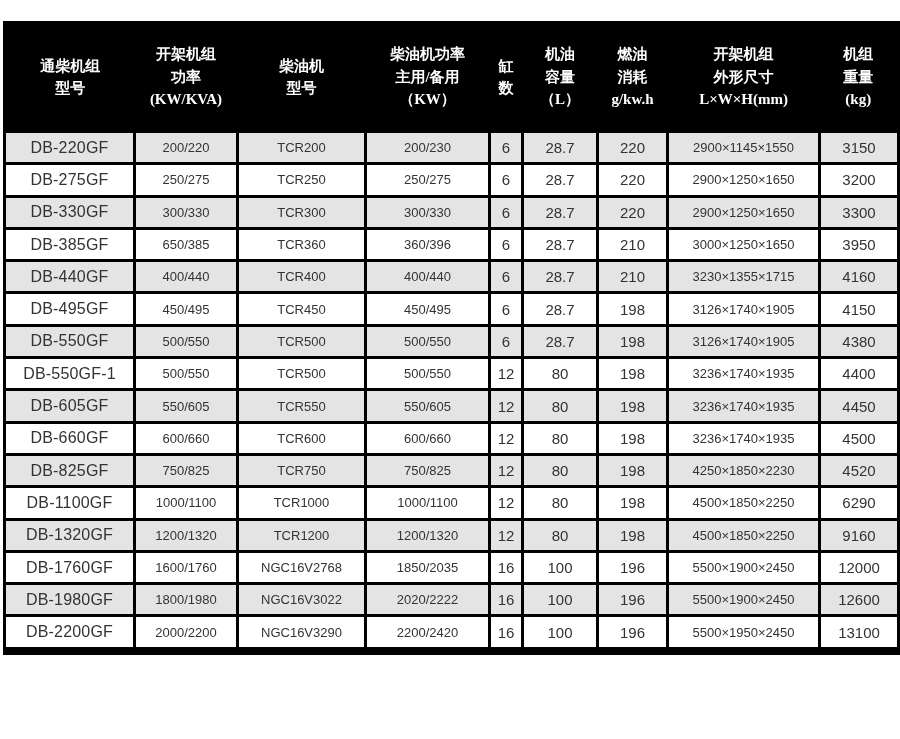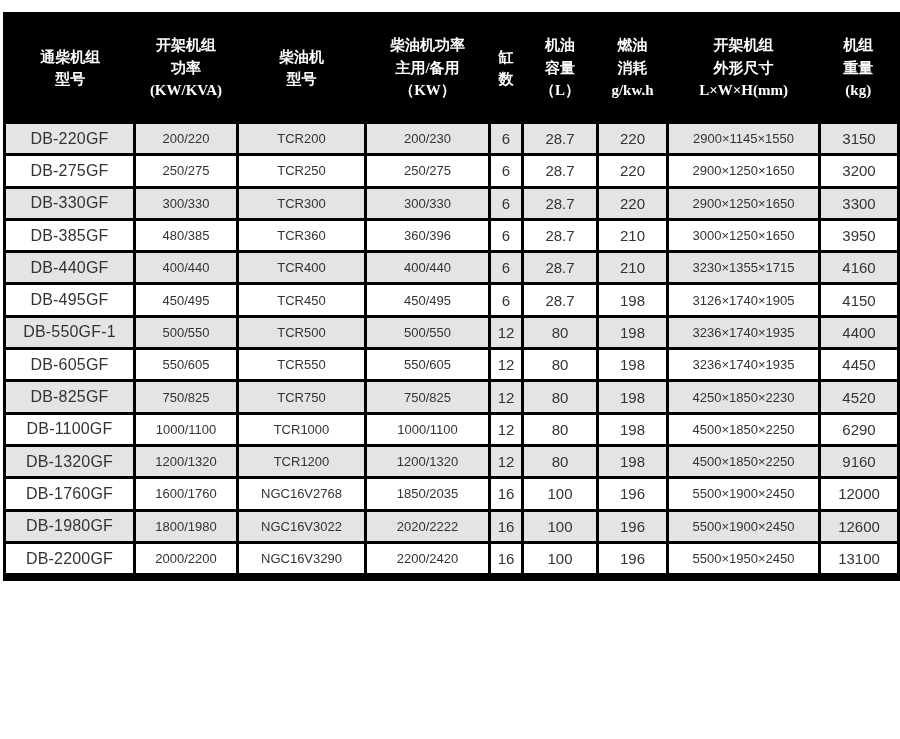--- a/index.html
+++ b/index.html
@@ -5,21 +5,21 @@
   html, body {
     margin: 0;
     padding: 0;
     background: #ffffff;
     width: 900px;
     height: 739px;
     font-family: "Liberation Sans", sans-serif;
     overflow: hidden;
   }
   .page {
-    padding: 12px 3px 0 3px;
+    padding: 21px 3px 0 3px;
     box-sizing: border-box;
   }
   table.spec-table {
     border-collapse: collapse;
     table-layout: fixed;
     width: 894px;
     border: 3px solid #000000;
     border-bottom: 8px solid #000000;
   }
   thead th {
@@ -145,21 +145,21 @@
           <td class="col-2">TCR300</td>
           <td class="col-3">300/330</td>
           <td class="col-4">6</td>
           <td class="col-5">28.7</td>
           <td class="col-6">220</td>
           <td class="col-7">2900×1250×1650</td>
           <td class="col-8">3300</td>
         </tr>
         <tr>
           <td class="col-0">DB-385GF</td>
-          <td class="col-1">480/385</td>
+          <td class="col-1">650/385</td>
           <td class="col-2">TCR360</td>
           <td class="col-3">360/396</td>
           <td class="col-4">6</td>
           <td class="col-5">28.7</td>
           <td class="col-6">210</td>
           <td class="col-7">3000×1250×1650</td>
           <td class="col-8">3950</td>
         </tr>
         <tr>
           <td class="col-0">DB-440GF</td>
@@ -177,40 +177,62 @@
           <td class="col-1">450/495</td>
           <td class="col-2">TCR450</td>
           <td class="col-3">450/495</td>
           <td class="col-4">6</td>
           <td class="col-5">28.7</td>
           <td class="col-6">198</td>
           <td class="col-7">3126×1740×1905</td>
           <td class="col-8">4150</td>
         </tr>
         <tr>
+          <td class="col-0">DB-550GF</td>
+          <td class="col-1">500/550</td>
+          <td class="col-2">TCR500</td>
+          <td class="col-3">500/550</td>
+          <td class="col-4">6</td>
+          <td class="col-5">28.7</td>
+          <td class="col-6">198</td>
+          <td class="col-7">3126×1740×1905</td>
+          <td class="col-8">4380</td>
+        </tr>
+        <tr>
           <td class="col-0">DB-550GF-1</td>
           <td class="col-1">500/550</td>
           <td class="col-2">TCR500</td>
           <td class="col-3">500/550</td>
           <td class="col-4">12</td>
           <td class="col-5">80</td>
           <td class="col-6">198</td>
           <td class="col-7">3236×1740×1935</td>
           <td class="col-8">4400</td>
         </tr>
         <tr>
           <td class="col-0">DB-605GF</td>
           <td class="col-1">550/605</td>
           <td class="col-2">TCR550</td>
           <td class="col-3">550/605</td>
           <td class="col-4">12</td>
           <td class="col-5">80</td>
           <td class="col-6">198</td>
           <td class="col-7">3236×1740×1935</td>
           <td class="col-8">4450</td>
+        </tr>
+        <tr>
+          <td class="col-0">DB-660GF</td>
+          <td class="col-1">600/660</td>
+          <td class="col-2">TCR600</td>
+          <td class="col-3">600/660</td>
+          <td class="col-4">12</td>
+          <td class="col-5">80</td>
+          <td class="col-6">198</td>
+          <td class="col-7">3236×1740×1935</td>
+          <td class="col-8">4500</td>
         </tr>
         <tr>
           <td class="col-0">DB-825GF</td>
           <td class="col-1">750/825</td>
           <td class="col-2">TCR750</td>
           <td class="col-3">750/825</td>
           <td class="col-4">12</td>
           <td class="col-5">80</td>
           <td class="col-6">198</td>
           <td class="col-7">4250×1850×2230</td>

